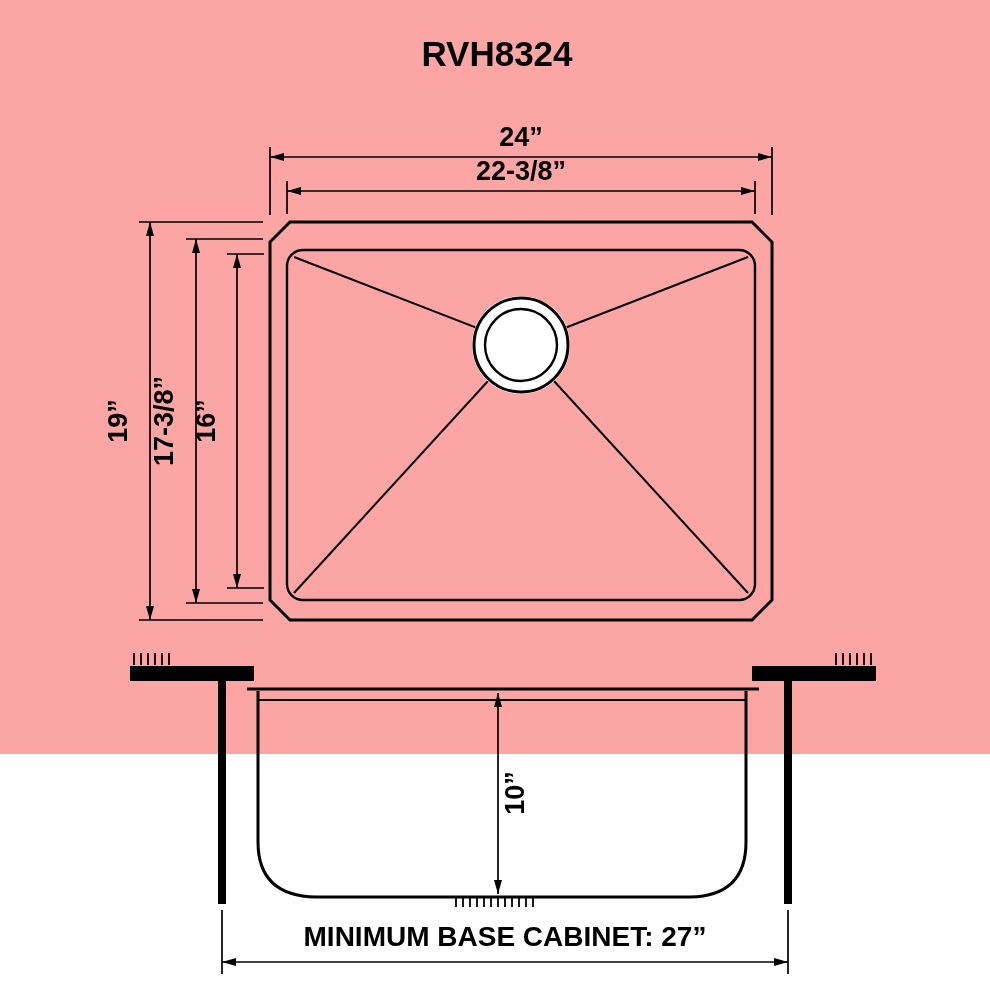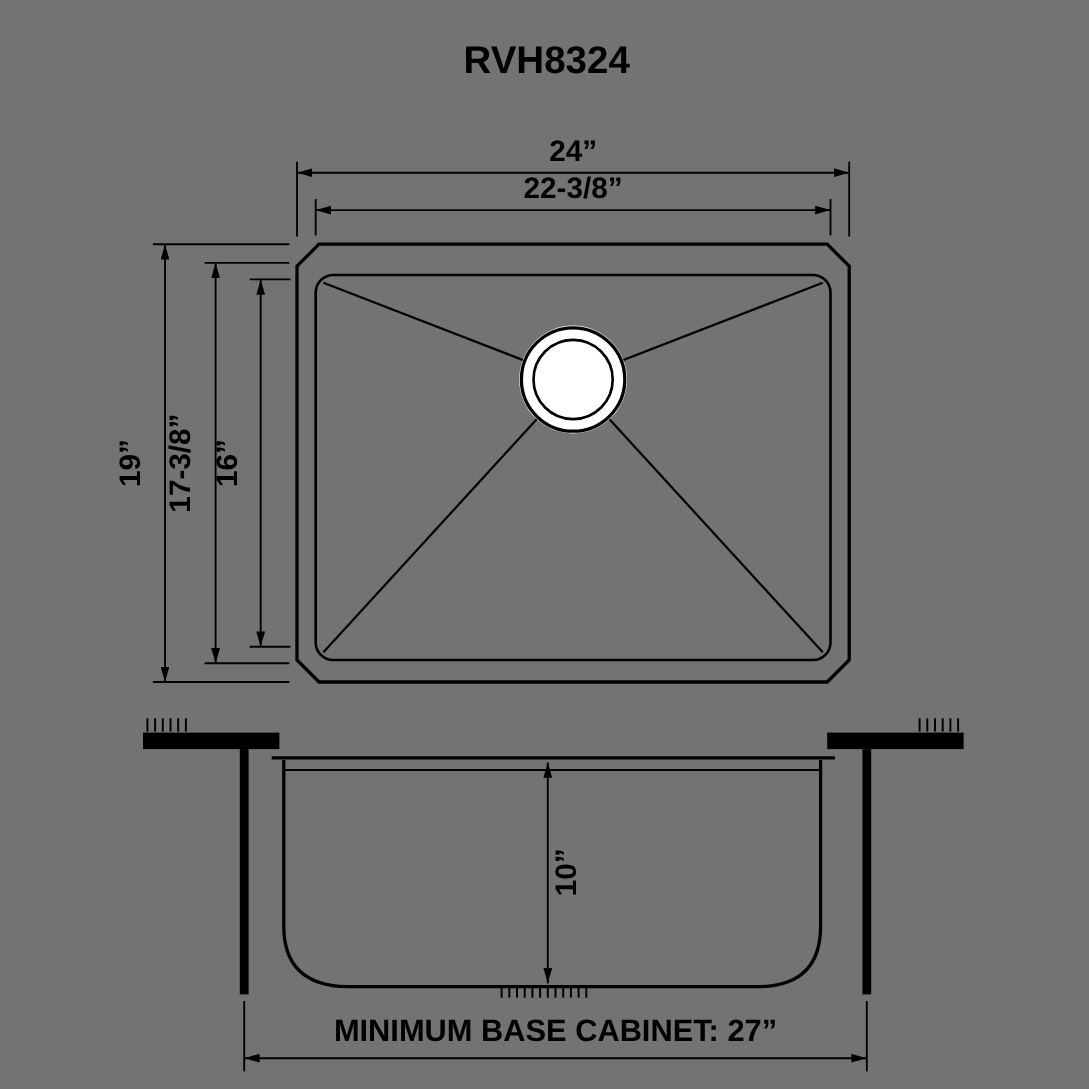--- a/index.html
+++ b/index.html
@@ -6,22 +6,22 @@
     margin: 0;
     padding: 0;
     background: #ffffff;
     width: 990px;
     height: 990px;
     overflow: hidden;
   }
   .stage {
     position: relative;
     width: 990px;
-    height: 990px;
-    background: #737373;
+    height: 754px;
+    background: #fca5a5;
     text-decoration: underline;
   }
   svg { display: block; }
   .outline   { fill: none; stroke: #000; stroke-width: 3; }
   .outline2  { fill: none; stroke: #000; stroke-width: 2.4; }
   .thin      { fill: none; stroke: #000; stroke-width: 2; }
   .dimline   { fill: none; stroke: #000; stroke-width: 1.7; }
   .extline   { fill: none; stroke: #000; stroke-width: 1.7; }
   .solidbar  { fill: #000; stroke: none; }
   .hatch     { stroke: #000; stroke-width: 1.8; }

